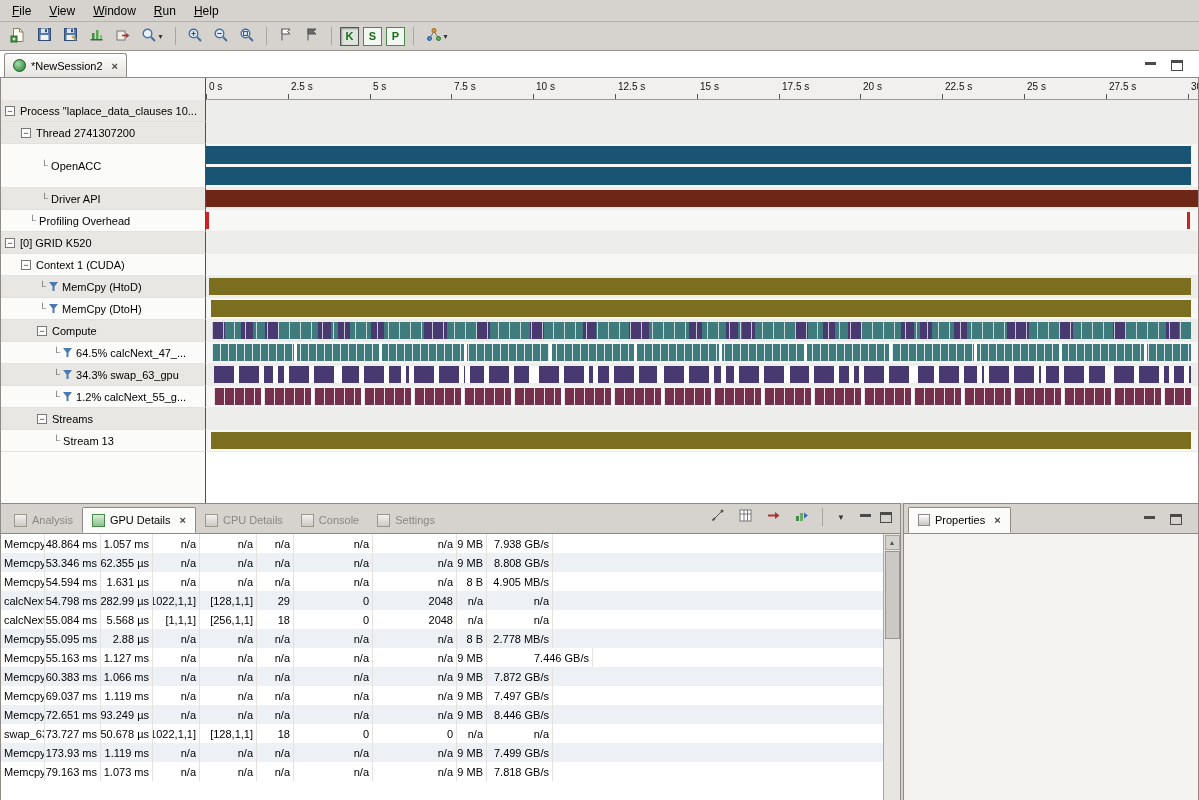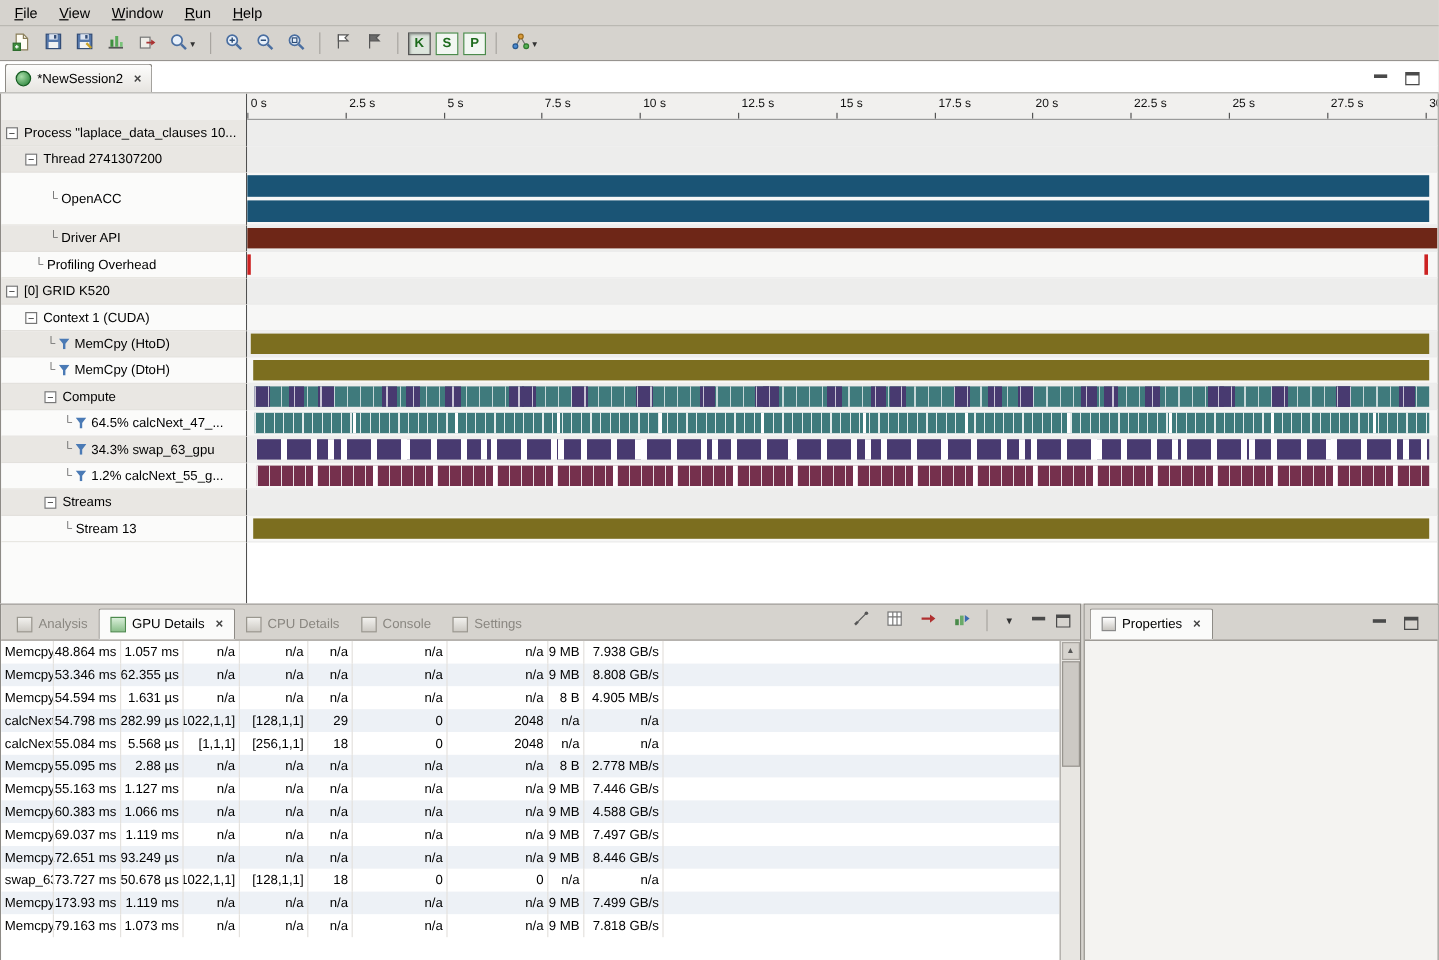--- a/index.html
+++ b/index.html
@@ -546,34 +546,34 @@
             <div class="tr">
               <div class="td name" style="width: 44px;">Memcpy</div>
               <div class="td" style="width: 56px;">155.163 ms</div>
               <div class="td" style="width: 52px;">1.127 ms</div>
               <div class="td" style="width: 47px;">n/a</div>
               <div class="td" style="width: 57px;">n/a</div>
               <div class="td" style="width: 37px;">n/a</div>
               <div class="td" style="width: 79px;">n/a</div>
               <div class="td" style="width: 84px;">n/a</div>
               <div class="td" style="width: 30px;">9 MB</div>
-              <div class="td" style="width: 66px;">7.446 GB/s</div>
+              <div class="td" style="width: 66px; margin-left: 40px;">7.446 GB/s</div>
               <div class="td filler"></div>
             </div>
             <div class="tr">
               <div class="td name" style="width: 44px;">Memcpy</div>
               <div class="td" style="width: 56px;">160.383 ms</div>
               <div class="td" style="width: 52px;">1.066 ms</div>
               <div class="td" style="width: 47px;">n/a</div>
               <div class="td" style="width: 57px;">n/a</div>
               <div class="td" style="width: 37px;">n/a</div>
               <div class="td" style="width: 79px;">n/a</div>
               <div class="td" style="width: 84px;">n/a</div>
               <div class="td" style="width: 30px;">9 MB</div>
-              <div class="td" style="width: 66px;">4.588 GB/s</div>
+              <div class="td" style="width: 66px;">7.872 GB/s</div>
               <div class="td filler"></div>
             </div>
             <div class="tr">
               <div class="td name" style="width: 44px;">Memcpy</div>
               <div class="td" style="width: 56px;">169.037 ms</div>
               <div class="td" style="width: 52px;">1.119 ms</div>
               <div class="td" style="width: 47px;">n/a</div>
               <div class="td" style="width: 57px;">n/a</div>
               <div class="td" style="width: 37px;">n/a</div>
               <div class="td" style="width: 79px;">n/a</div>

